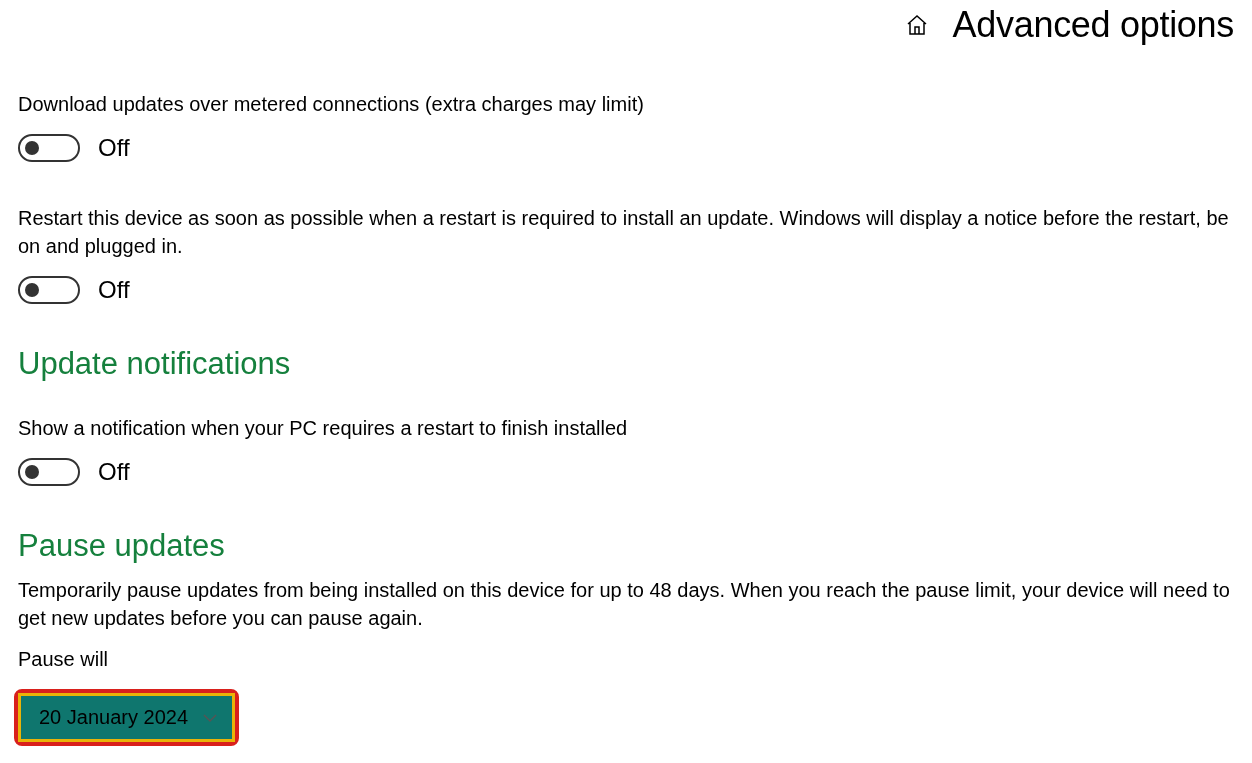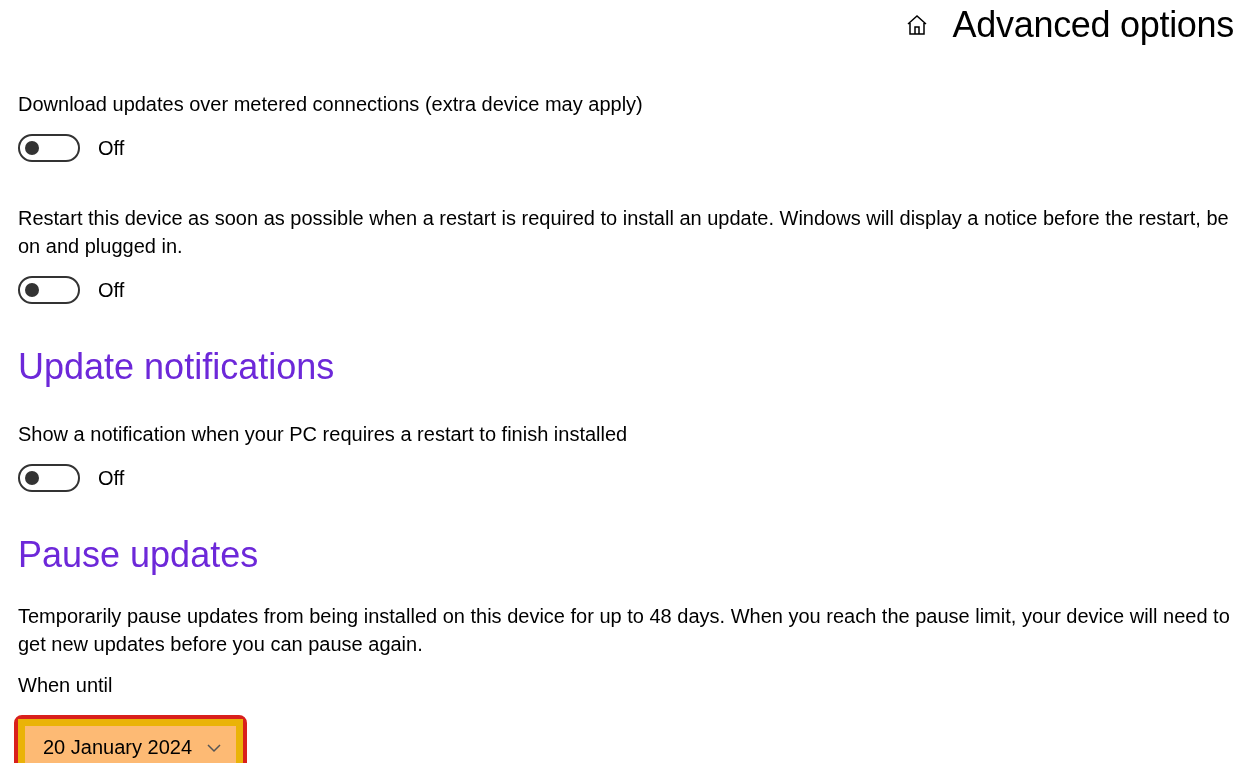--- a/index.html
+++ b/index.html
@@ -69,55 +69,55 @@
       width: 14px;
       height: 14px;
       background: #333;
       border-radius: 50%;
       position: absolute;
       left: 5px;
       top: 50%;
       transform: translateY(-50%);
     }
     .toggle-state {
-      font-size: 20px;
+      font-size: 24px;
       color: #000;
     }
     .section-heading {
-      font-size: 36px;
+      font-size: 31px;
       font-weight: 400;
       margin-top: 8px;
       margin-bottom: 32px;
-      color: #6d28d9;
+      color: #15803d;
     }
     .section-heading.pause-heading {
       margin-top: 0;
-      margin-bottom: 26px;
+      margin-bottom: 12px;
     }
     .field-label {
       font-size: 20px;
       margin-bottom: 18px;
       color: #000;
     }
     .dropdown-wrapper {
       display: inline-block;
       border: 4px solid #d9201c;
       border-radius: 8px;
       padding: 0;
       margin-left: -4px;
     }
     .dropdown {
       display: flex;
       align-items: center;
       gap: 14px;
-      border: 7px solid #eab308;
+      border: 3px solid #eab308;
       padding: 10px 14px 10px 18px;
       cursor: pointer;
       font-size: 20px;
-      background: #fdba74;
+      background: #0f766e;
       min-width: 200px;
       justify-content: space-between;
     }
     .chevron {
       width: 16px;
       height: 16px;
       display: flex;
       align-items: center;
       justify-content: center;
     }
@@ -136,21 +136,21 @@
 
 <div class="header">
   <div class="home-icon">
     <svg viewBox="0 0 24 24">
       <path d="M3 11 L12 3 L21 11 M5 10 V21 H19 V10 M10 21 V14 H14 V21"></path>
     </svg>
   </div>
   <h1 class="page-title">Advanced options</h1>
 </div>
 
-<p class="setting-desc">Download updates over metered connections (extra device may apply)</p>
+<p class="setting-desc">Download updates over metered connections (extra charges may limit)</p>
 <div class="toggle-row">
   <div class="toggle">
     <div class="toggle-knob"></div>
   </div>
   <span class="toggle-state">Off</span>
 </div>
 
 <p class="setting-desc">Restart this device as soon as possible when a restart is required to install an update. Windows will display a notice before the restart, be on and plugged in.</p>
 <div class="toggle-row">
   <div class="toggle">
@@ -163,21 +163,21 @@
 <p class="setting-desc">Show a notification when your PC requires a restart to finish installed</p>
 <div class="toggle-row">
   <div class="toggle">
     <div class="toggle-knob"></div>
   </div>
   <span class="toggle-state">Off</span>
 </div>
 
 <h2 class="section-heading pause-heading">Pause updates</h2>
 <p class="setting-desc">Temporarily pause updates from being installed on this device for up to 48 days. When you reach the pause limit, your device will need to get new updates before you can pause again.</p>
-<p class="field-label">When until</p>
+<p class="field-label">Pause will</p>
 <div class="dropdown-wrapper">
   <div class="dropdown">
     <span>20 January 2024</span>
     <span class="chevron">
       <svg viewBox="0 0 14 10">
           <path d="M1 2 L7 8 L13 2"></path>
         </svg>
     </span>
   </div>
 </div>

